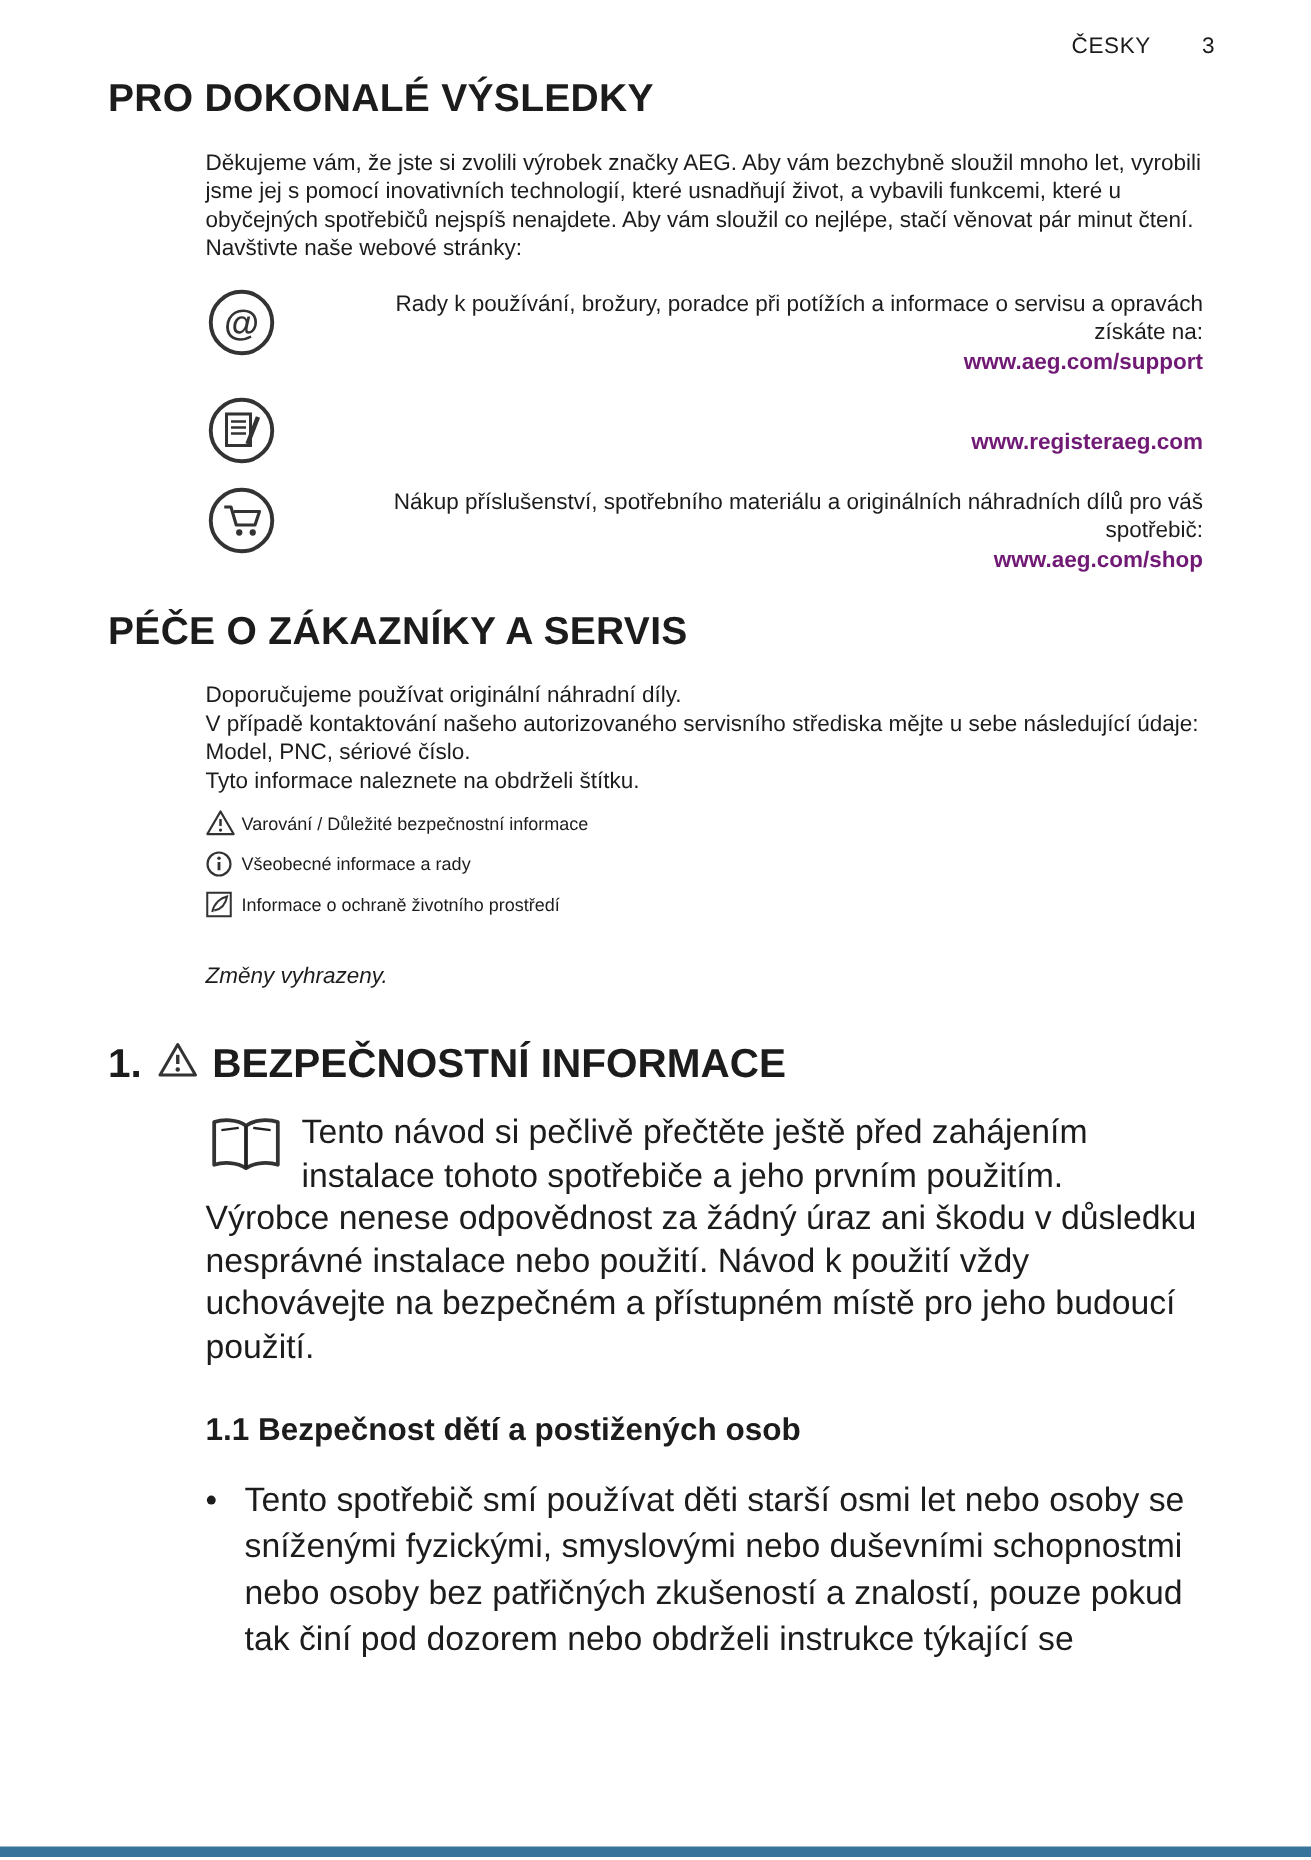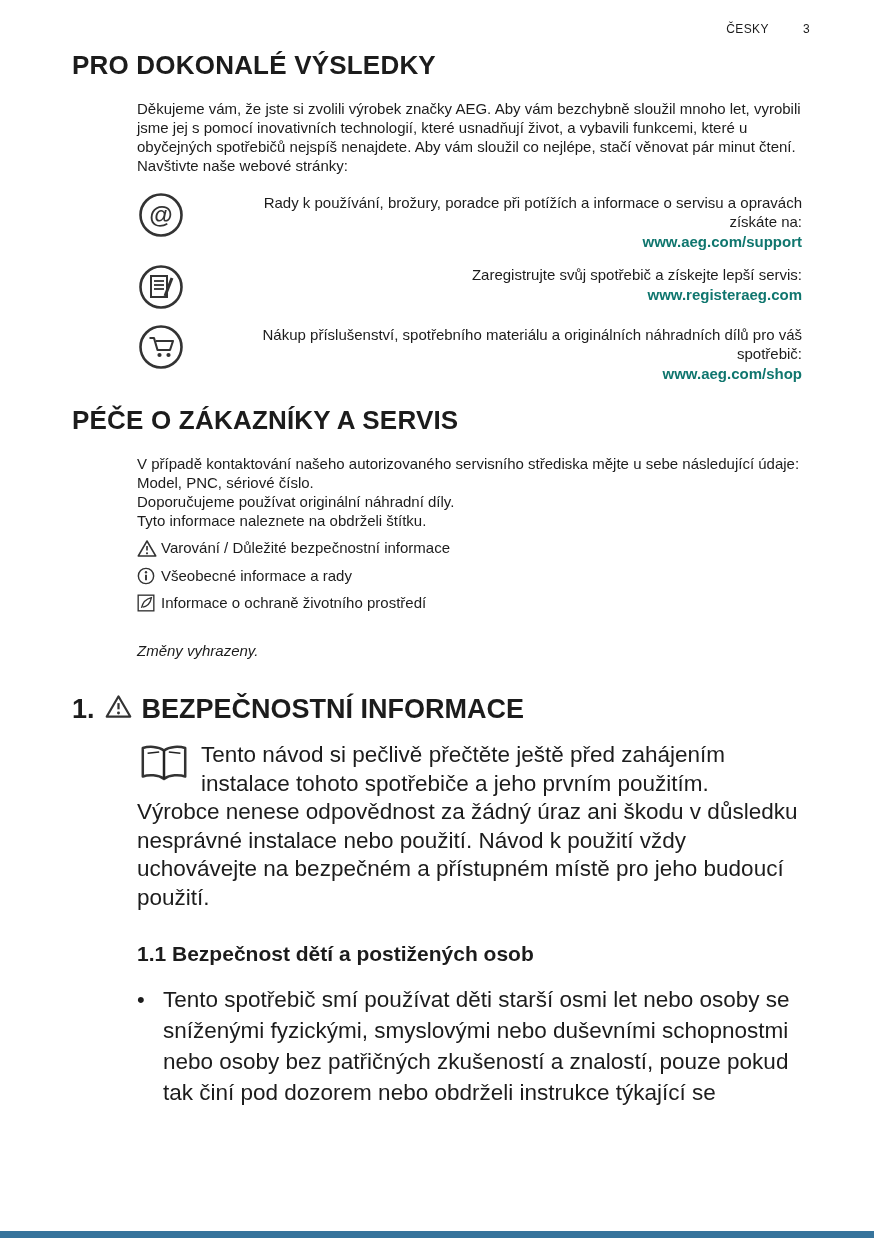--- a/index.html
+++ b/index.html
@@ -10,21 +10,21 @@
     background: #ffffff;
     font-family: "Liberation Sans", sans-serif;
     color: #1c1c1c;
     position: relative;
     overflow: hidden;
   }
   .page-header {
     position: absolute;
     top: 22px;
     right: 64px;
-    font-size: 12px;
+    font-size: 15px;
     display: flex;
     gap: 34px;
     letter-spacing: 0.4px;
   }
   .content { padding: 50px 72px 0 72px; }
 
   h1.doc-title {
     font-size: 26px;
     font-weight: bold;
     margin: 0 0 18px 0;
@@ -45,30 +45,30 @@
     align-items: flex-start;
     margin-bottom: 10px;
   }
   .resource-icon {
     width: 99px;
     flex: 0 0 99px;
     padding-top: 2px;
   }
   .resource-icon svg { display: block; }
   .resource-body { flex: 1; font-size: 15px; line-height: 19px; padding-top: 4px; text-align: right; }
-  .resource-link { font-weight: bold; display: inline-block; margin-top: 1px; color: #0f766e; text-decoration: none; }
+  .resource-link { font-weight: bold; display: inline-block; margin-top: 1px; color: #701a75; text-decoration: none; }
 
   .care-line { font-size: 15px; line-height: 19px; margin: 0; max-width: 690px; }
   .care-gap { margin-top: 19px; }
 
   .legend-row {
     display: flex;
-    align-items: flex-start;
+    align-items: center;
     margin-top: 9px;
-    font-size: 15px;
+    font-size: 12px;
   }
   .legend-icon { width: 24px; flex: 0 0 24px; display: flex; align-items: center; }
   .note-line { font-size: 15px; margin-top: 30px; font-style: italic; }
 
   h1.section-title {
     font-size: 27px;
     font-weight: bold;
     margin: 34px 0 16px 0;
     display: flex;
     align-items: center;
@@ -153,21 +153,21 @@
         <svg width="48" height="48" viewBox="0 0 48 48">
           <circle class="icon-stroke" cx="24" cy="24" r="20.5" stroke-width="2.6"></circle>
           <rect class="icon-stroke" x="14" y="13" width="16" height="21" stroke-width="2"></rect>
           <line class="icon-stroke" x1="17" y1="18" x2="27" y2="18" stroke-width="1.8"></line>
           <line class="icon-stroke" x1="17" y1="22" x2="27" y2="22" stroke-width="1.8"></line>
           <line class="icon-stroke" x1="17" y1="26" x2="27" y2="26" stroke-width="1.8"></line>
           <line class="icon-stroke" x1="28" y1="33" x2="35" y2="15" stroke-width="3"></line>
         </svg>
       </div>
       <div class="resource-body">
-        <span>Zaregistrujte svůj spotřebič a získejte lepší servis:</span><br>
+        <br>
         <a class="resource-link">www.registeraeg.com</a>
       </div>
     </div>
 
     <div class="resource-row">
       <div class="resource-icon">
         <svg width="48" height="48" viewBox="0 0 48 48">
           <circle class="icon-stroke" cx="24" cy="24" r="20.5" stroke-width="2.6"></circle>
           <path class="icon-stroke" d="M12.5 15 h4.5 l3.5 12 h12.5 l3 -9 H19" stroke-width="2.1" stroke-linejoin="round"></path>
           <circle cx="22.5" cy="32" r="2.1" fill="#333"></circle>
@@ -177,22 +177,22 @@
       <div class="resource-body">
         <span>Nákup příslušenství, spotřebního materiálu a originálních náhradních dílů pro váš spotřebič:</span><br>
         <a class="resource-link">www.aeg.com/shop</a>
       </div>
     </div>
   </div>
 
   <h1 class="doc-title" style="margin-top:22px;">PÉČE O ZÁKAZNÍKY A SERVIS</h1>
 
   <div class="indent">
+    <p class="care-line">Doporučujeme používat originální náhradní díly.</p>
     <p class="care-line">V případě kontaktování našeho autorizovaného servisního střediska mějte u sebe následující údaje: Model, PNC, sériové číslo.</p>
-    <p class="care-line">Doporučujeme používat originální náhradní díly.</p>
     <p class="care-line">Tyto informace naleznete na obdrželi štítku.</p>
 
     <div class="legend-row care-gap">
       <span class="legend-icon">
         <svg width="20" height="19" viewBox="0 0 24 22">
           <path class="icon-stroke" d="M12 2 L22.5 20 H1.5 Z" stroke-width="1.8" stroke-linejoin="round"></path>
           <line x1="12" y1="8" x2="12" y2="13.5" stroke="#333" stroke-width="2"></line>
           <circle cx="12" cy="16.8" r="1.3" fill="#333"></circle>
         </svg>
       </span>

